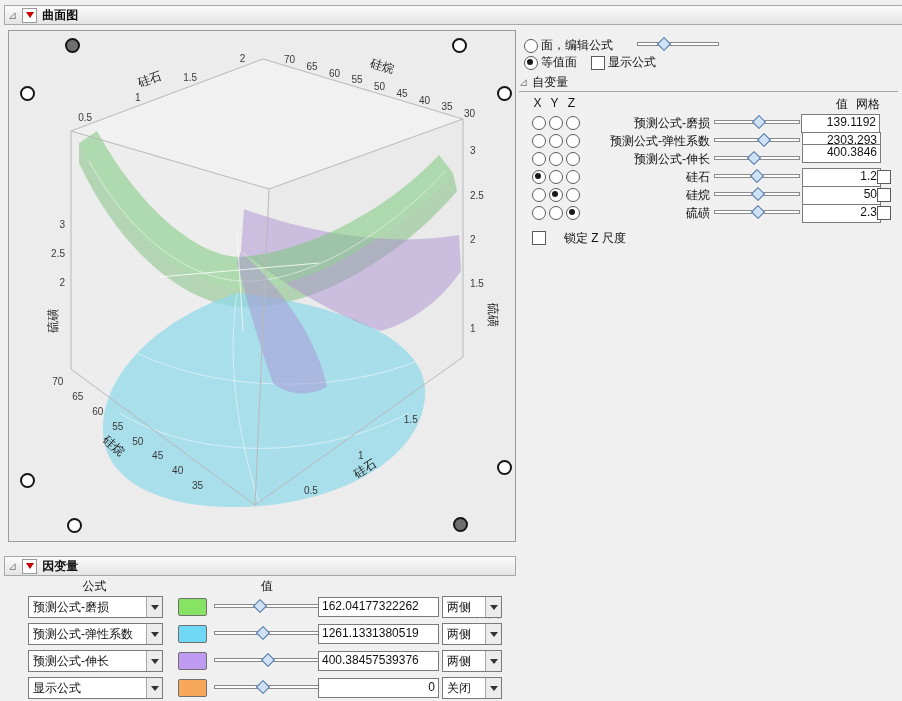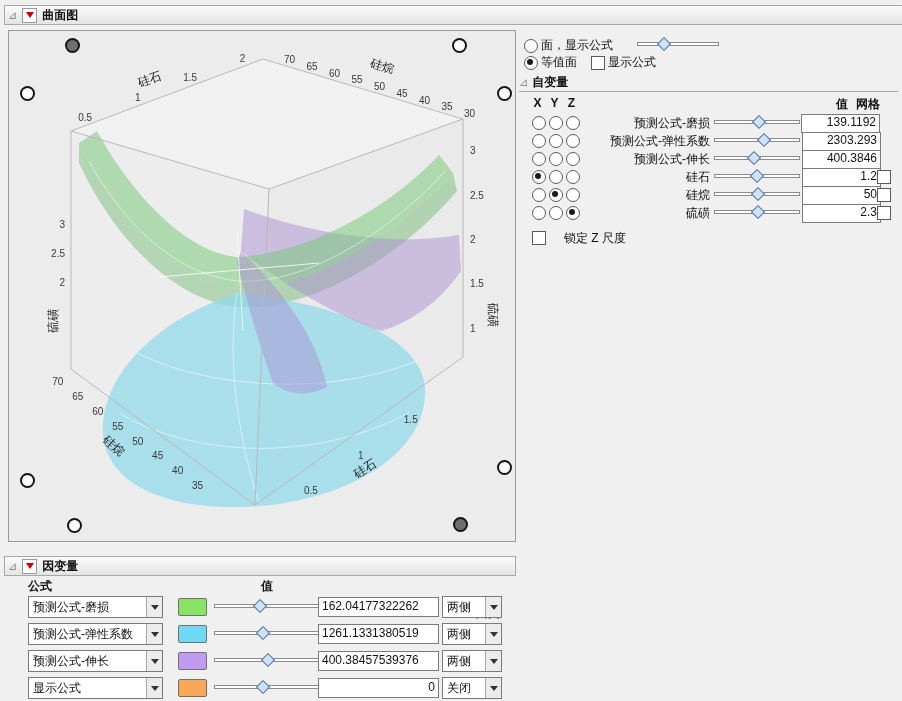--- a/index.html
+++ b/index.html
@@ -26,21 +26,21 @@
             overflow:hidden;white-space:nowrap;line-height:15px}
   .valuebox.right{text-align:right}
   .combo{position:absolute;display:flex;background:#fff;border:1px solid #7a7a7a;height:20px}
   .combo .txt{flex:1;padding:2px 0 0 4px;overflow:hidden;white-space:nowrap}
   .combo .arr{width:15px;border-left:1px solid #a8a8a8;background:#ececec;
               display:flex;align-items:center;justify-content:center}
   .combo .arr::after{content:"";width:0;height:0;border-left:4px solid transparent;
                      border-right:4px solid transparent;border-top:5px solid #333}
   .swatch{position:absolute;width:27px;height:16px;border:1px solid #707070;border-radius:2px}
   .label{position:absolute;white-space:nowrap}
-  .bold{font-weight:bold}
+  .bold{font-weight:normal}
   .handle{position:absolute;width:11px;height:11px;border-radius:50%;border:2px solid #151515;background:#fff}
   .handle.filled{background:#6f6f6f}
   .sectline{position:absolute;border-bottom:1px solid #a6a6a6;display:flex;align-items:center;gap:4px}
 </style>
 </head>
 <body>
 
 <div id="root">
 
   <div class="hdr" style="left:4px;top:5px;width:894px">
@@ -139,21 +139,21 @@
     <div class="handle" style="left:443px;top:7px"></div>
     <div class="handle" style="left:11px;top:55px"></div>
     <div class="handle" style="left:488px;top:55px"></div>
     <div class="handle" style="left:11px;top:442px"></div>
     <div class="handle" style="left:488px;top:429px"></div>
     <div class="handle" style="left:58px;top:487px"></div>
     <div class="handle filled" style="left:444px;top:486px"></div>
   </div>
 
   <div class="radio" style="left:524px;top:39px"></div>
-  <span class="label" style="left:541px;top:37px">面，显示公式</span>
+  <span class="label" style="left:541px;top:37px">面，编辑公式</span>
   <div class="slider" style="left:637px;top:38px;width:82px">
     <div class="track"></div>
     <div class="thumb" id="res-thumb" style="left: 22px;"></div>
   </div>
   <div class="radio checked" style="left:524px;top:56px"></div>
   <span class="label" style="left:541px;top:54px">等值面</span>
   <div class="checkbox" style="left:591px;top:56px"></div>
   <span class="label" style="left:608px;top:54px">显示公式</span>
 
   <div class="sectline" style="left:519px;top:74px;width:379px;height:17px">
@@ -185,21 +185,21 @@
       </div>
       <div class="valuebox right" style="left:802px;top:132px;width:71px;height:17px">2303.293</div>
       <div class="radio" style="left:532px;top:152px"></div>
       <div class="radio" style="left:549px;top:152px"></div>
       <div class="radio" style="left:566px;top:152px"></div>
       <span class="label" style="left:584px;top:151px;width:126px;text-align:right">预测公式-伸长</span>
       <div class="slider" style="left:714px;top:152px;width:86px">
         <div class="track"></div>
         <div class="thumb" style="left:35px"></div>
       </div>
-      <div class="valuebox right" style="left:802px;top:150px;width:71px;height:17px">400.3846</div>
+      <div class="valuebox right" style="left:802px;top:144px;width:71px;height:17px">400.3846</div>
       <div class="radio checked" style="left:532px;top:170px"></div>
       <div class="radio" style="left:549px;top:170px"></div>
       <div class="radio" style="left:566px;top:170px"></div>
       <span class="label" style="left:584px;top:169px;width:126px;text-align:right">硅石</span>
       <div class="slider" style="left:714px;top:170px;width:86px">
         <div class="track"></div>
         <div class="thumb" style="left:38px"></div>
       </div>
       <div class="valuebox right" style="left:802px;top:168px;width:71px;height:17px">1.2</div>
       <div class="checkbox" style="left:877px;top:170px"></div>
@@ -227,21 +227,21 @@
   <div class="checkbox" style="left:532px;top:231px"></div>
   <span class="label" style="left:564px;top:230px">锁定 Z 尺度</span>
 
   <div class="hdr" style="left:4px;top:556px;width:504px">
     <span class="disc">⊿</span>
     <span class="redbtn">
         <span class="tri"></span>
       </span>
     <span class="title">因变量</span>
   </div>
-  <span class="label bold" style="left:28px;top:578px;width:133px;text-align:left">公式</span>
+  <span class="label bold" style="left:28px;top:578px;width:133px;text-align:center">公式</span>
   <span class="label bold" style="left:214px;top:578px;width:106px;text-align:center">值</span>
   <span class="label bold" style="left:442px;top:605px;width:58px;text-align:right">曲面</span>
   <div id="dep-rows" class="abs" style="left:0;top:0">
       <div class="combo" style="left:28px;top:596px;width:133px">
         <span class="txt">预测公式-磨损</span>
         <span class="arr"></span>
       </div>
       <div class="swatch" style="left:178px;top:598px;background:#86e364"></div>
       <div class="slider" style="left:214px;top:600px;width:106px">
         <div class="track"></div>

